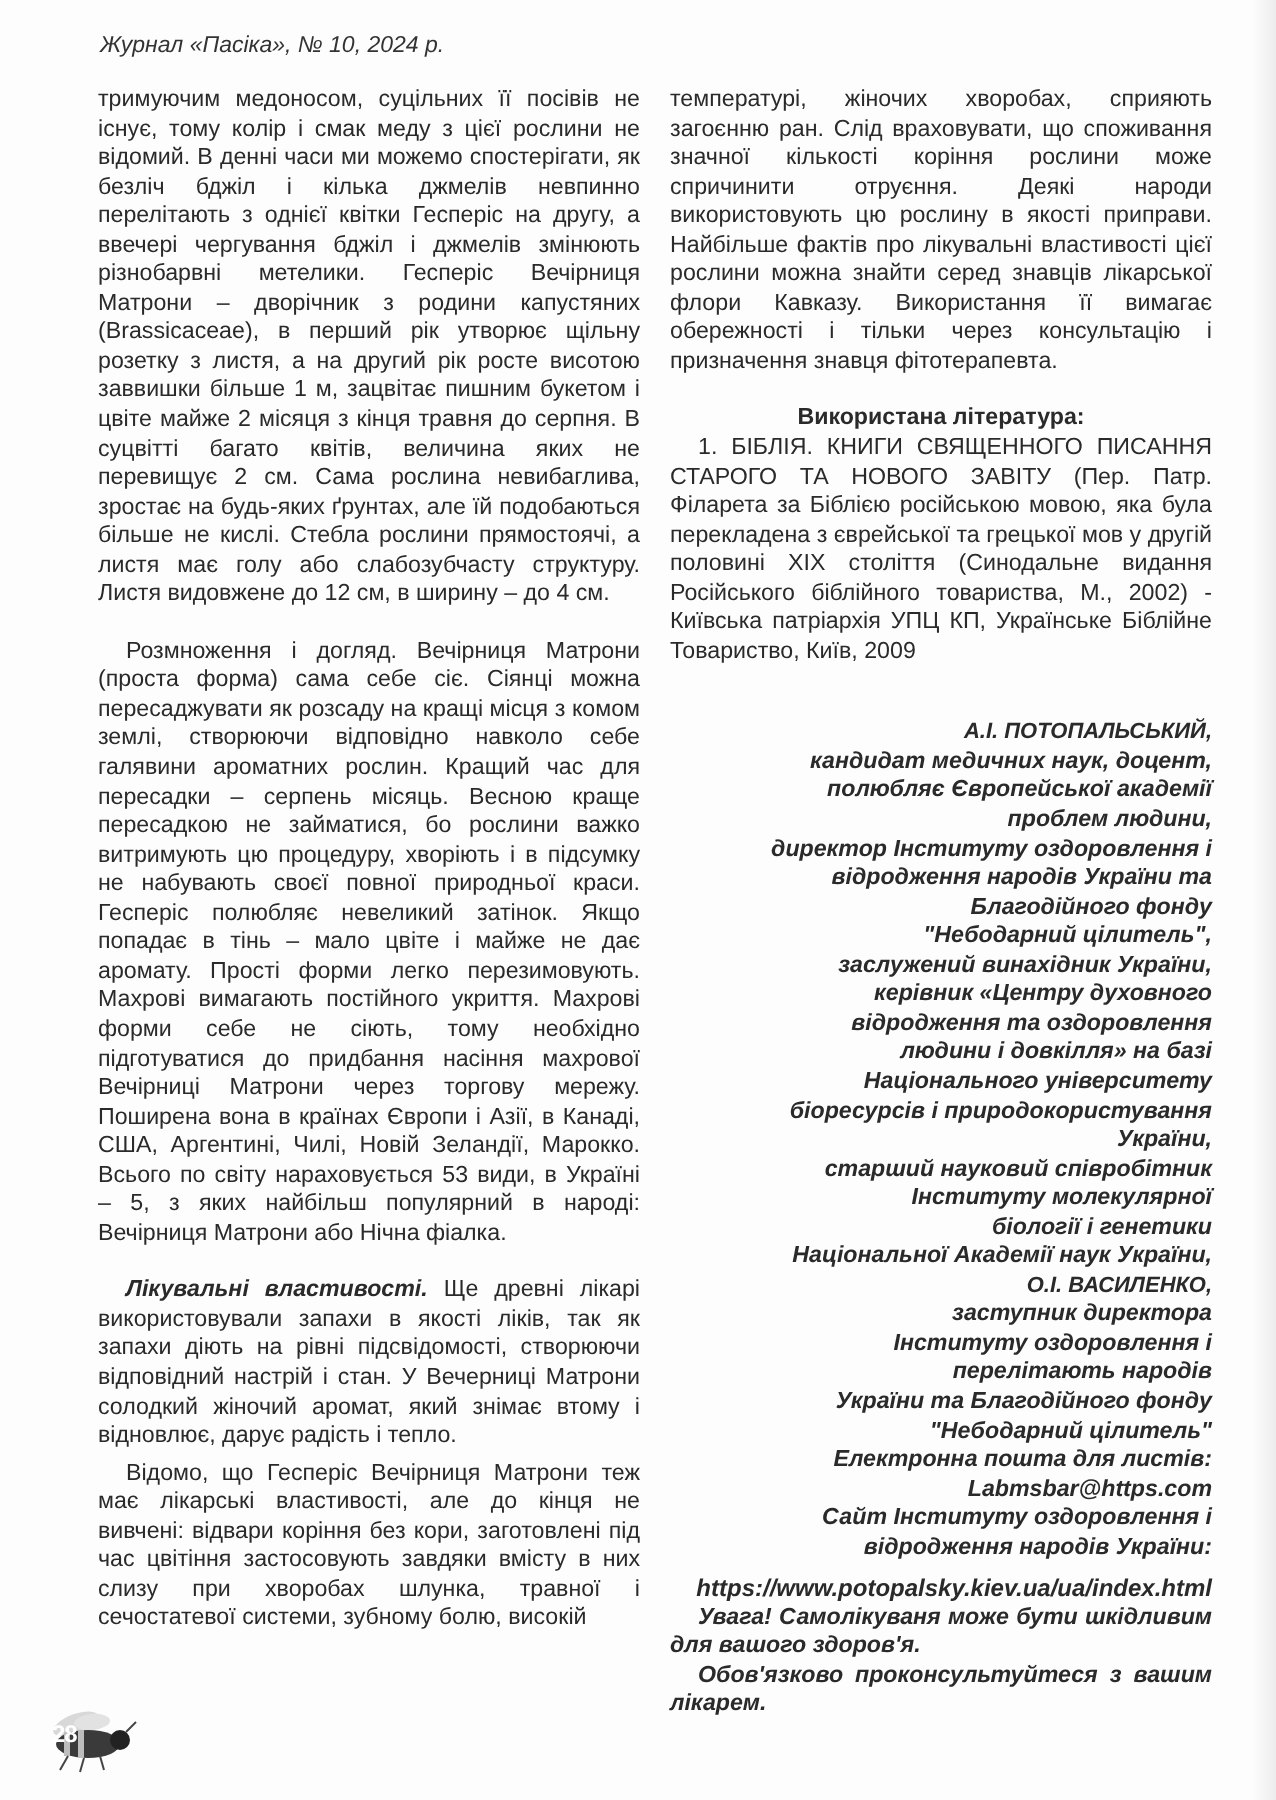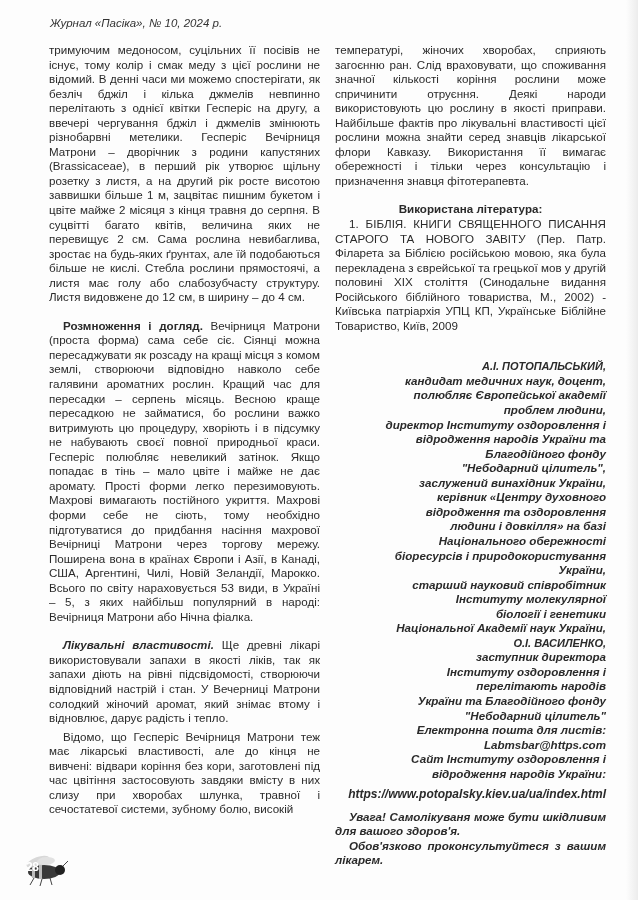--- a/index.html
+++ b/index.html
@@ -14,21 +14,21 @@
   .header {
     position: absolute; left: 50px; top: 17px;
     font-style: italic; font-size: 11.5px; color: #333;
   }
   .col { position: absolute; font-size: 11.6px; line-height: 14.55px; text-align: justify; }
   .col-left { left: 49px; top: 43px; width: 271px; }
   .col-right { left: 335px; top: 43px; width: 271px; }
   .col p { margin: 0; text-indent: 0; }
   .col p.indent { text-indent: 14px; }
   .gap { height: 14px; }
-  .bold { font-weight: bold; }
+  .bold { font-weight: normal; }
   .bolditalic { font-weight: bold; font-style: italic; }
   .lit-title { text-align: center; font-weight: bold; margin: 0; }
   .author-block { text-align: right; font-weight: bold; font-style: italic; }
   .author-block p { margin: 0; }
   .author-name { font-size: 11px; }
   .warning { font-weight: bold; font-style: italic; }
   .warning p { margin: 0; text-indent: 14px; }
   .bee {
     position: absolute; left: 20px; top: 852px; width: 50px; height: 35px;
   }
@@ -70,41 +70,41 @@
       <p>полюбляє Європейської академії</p>
       <p>проблем людини,</p>
       <p>директор Інституту оздоровлення і</p>
       <p>відродження народів України та</p>
       <p>Благодійного фонду</p>
       <p>"Небодарний цілитель",</p>
       <p>заслужений винахідник України,</p>
       <p>керівник «Центру духовного</p>
       <p>відродження та оздоровлення</p>
       <p>людини і довкілля» на базі</p>
-      <p>Національного обережності</p>
+      <p>Національного університету</p>
       <p>біоресурсів і природокористування</p>
       <p>України,</p>
       <p>старший науковий співробітник</p>
       <p>Інституту молекулярної</p>
       <p>біології і генетики</p>
       <p>Національної Академії наук України,</p>
       <p class="author-name">О.І. ВАСИЛЕНКО,</p>
       <p>заступник директора</p>
       <p>Інституту оздоровлення і</p>
       <p>перелітають народів</p>
       <p>України та Благодійного фонду</p>
       <p>"Небодарний цілитель"</p>
       <p>Електронна пошта для листів:</p>
       <p>Labmsbar@https.com</p>
       <p>Сайт Інституту оздоровлення і</p>
       <p>відродження народів України:</p>
       <p style="margin-top:6px; font-size:12px">https://www.potopalsky.kiev.ua/ua/index.html</p>
     </div>
 
-    <div class="warning" style="margin-top:8px">
+    <div class="warning" style="">
       <p>Увага! Самолікуваня може бути шкідливим для вашого здоров'я.</p>
       <p>Обов'язково проконсультуйтеся з вашим лікарем.</p>
     </div>
   </div>
 
   <svg class="bee" viewBox="0 0 50 35">
     <ellipse cx="18" cy="10" rx="12" ry="5" fill="#d8d8d8" transform="rotate(-20 18 10)"></ellipse>
     <ellipse cx="26" cy="9" rx="9" ry="4" fill="#e2e2e2" transform="rotate(-5 26 9)"></ellipse>
     <ellipse cx="24" cy="20" rx="16" ry="7" fill="#3a3a3a"></ellipse>
     <rect x="12" y="14" width="3" height="12" fill="#bdbdbd"></rect>

